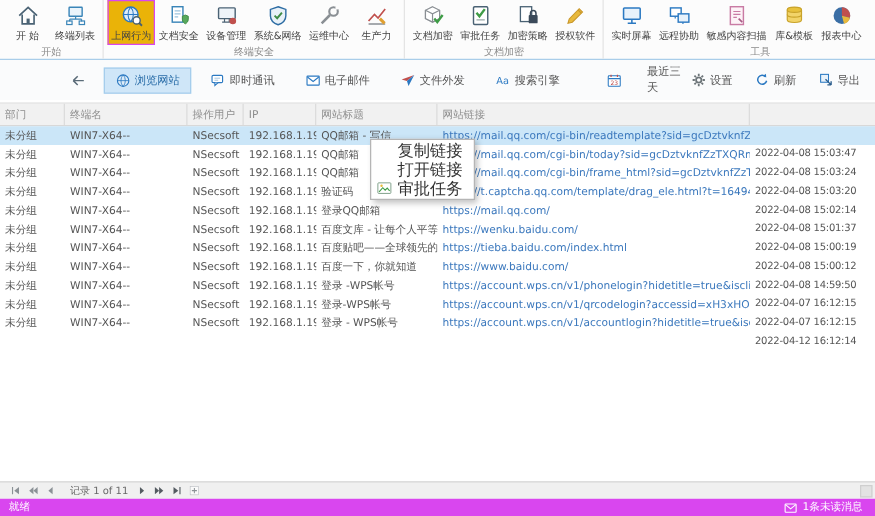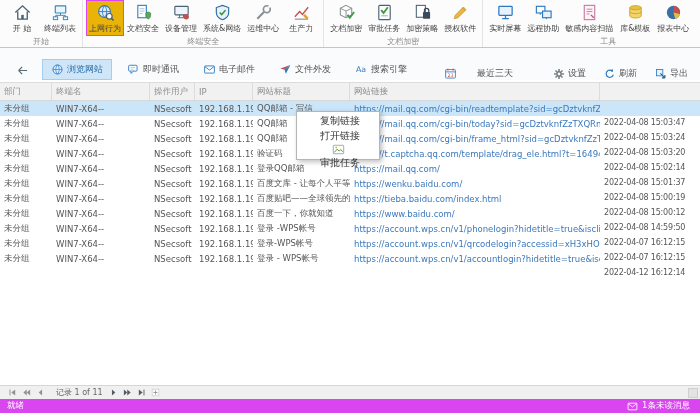--- a/index.html
+++ b/index.html
@@ -12,21 +12,21 @@
   .ritems{flex:1;display:flex;align-items:flex-start;}
   .ritem{min-width:32px;display:flex;flex-direction:column;align-items:center;padding:2px 2px 1px;
          border:1px solid transparent;cursor:pointer;}
   .ritem.selected{background:#eab308;border:1px solid #d946ef;}
   .ritem .ric{width:19px;height:19px;display:block;}
   .ritem .ric svg{width:100%;height:100%;display:block;}
   .ritem .rlbl{font-size:8px;color:#444;white-space:nowrap;margin-top:1px;}
   .glabel{font-size:8px;color:#8a8a8a;text-align:center;height:11px;line-height:11px;}
   
   .toolbar{position:absolute;left:0;top:48px;right:0;height:32px;background:#fafbfc;
-           display:flex;align-items:flex-end;}
+           display:flex;align-items:center;padding-left:41px;}
   .backbtn{width:20px;height:20px;margin:0 10px 0 12px;display:flex;align-items:center;justify-content:center;cursor:pointer;}
   .backbtn svg{width:15px;height:15px;}
   .tabs{display:flex;align-items:center;gap:6px;}
   .tab{display:flex;align-items:center;gap:3px;padding:3px 8px;font-size:9px;color:#555;
        border:1px solid transparent;cursor:pointer;white-space:nowrap;}
   .tab.selected{background:#cfe6f8;border:1px solid #a5cdec;color:#2a6da8;}
   .tico{width:13px;height:13px;display:block;}
   .tico svg{width:100%;height:100%;display:block;}
   .datefilter{display:flex;align-items:center;gap:20px;font-size:9px;color:#555;margin-left:28px;cursor:pointer;}
   .actions{margin-left:auto;display:flex;align-items:center;gap:18px;padding-right:12px;}
@@ -43,21 +43,21 @@
   .grow{display:flex;height:15px;align-items:center;cursor:pointer;}
   .grow.selected{background:#cbe6f8;}
   .gcell{font-size:8.5px;color:#555;padding:0 4px;box-sizing:border-box;white-space:nowrap;overflow:hidden;}
   .gcell.url{color:#3b78bd;}
   .gcell.time{font-size:8px;letter-spacing:-0.2px;}
   .c0{width:52px;}.c1{width:98px;}.c2{width:45px;}.c3{width:58px;}
   .c4{width:97px;}.c5{width:250px;}.c6{width:100px;margin-top:28px;}
   
   .ctxmenu{position:absolute;left:296px;top:111px;width:82px;background:#fff;border:1px solid #b5b5b5;
            box-shadow:2px 2px 5px rgba(0,0,0,.25);z-index:20;padding:1px 0;}
-  .cmitem{height:15px;display:flex;align-items:center;font-size:10px;color:#333;padding-left:4px;cursor:pointer;flex-direction:column;}
+  .cmitem{height:15px;display:flex;align-items:center;font-size:13px;color:#333;padding-left:4px;cursor:pointer;}
   .cmico{width:13px;height:13px;margin-right:4px;display:block;}
   .cmico svg{width:100%;height:100%;display:block;}
   
   .pager{position:absolute;left:0;right:0;bottom:14px;height:14px;background:#f0f0f0;border-top:1px solid #d6d6d6;
          display:flex;align-items:center;padding-left:8px;box-sizing:border-box;}
   .pbtn{width:9px;height:9px;margin-right:5px;cursor:pointer;display:block;}
   .pbtn svg{width:100%;height:100%;display:block;}
   .ptext{font-size:8px;color:#666;margin:0 6px;white-space:nowrap;}
   .pcorner{position:absolute;right:2px;top:2px;width:10px;height:10px;background:#e3e3e3;border:1px solid #cfcfcf;box-sizing:border-box;}
   

